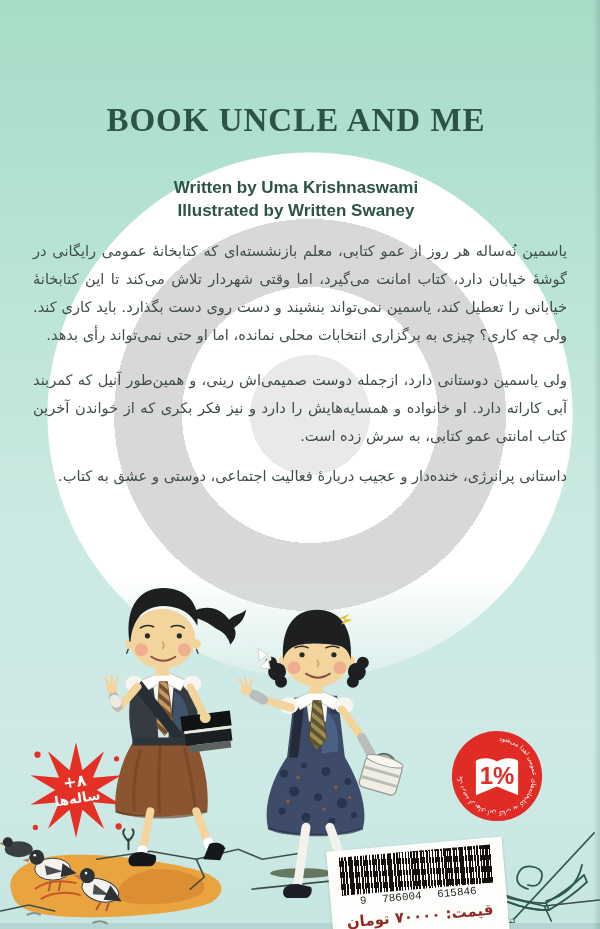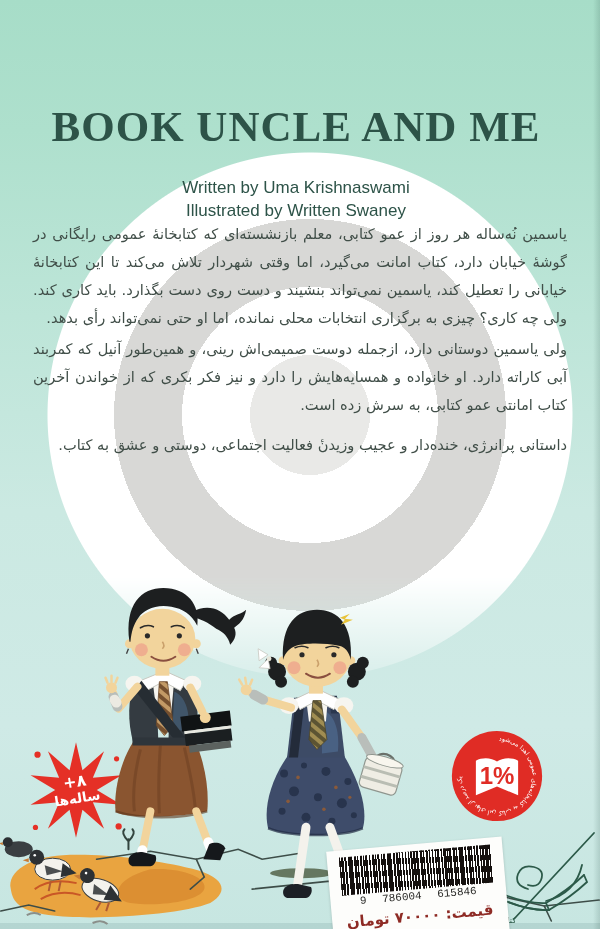--- a/index.html
+++ b/index.html
@@ -18,29 +18,29 @@
       rgba(255,255,255,0) 263px);
     -webkit-mask-image:linear-gradient(180deg,#000 62%,rgba(0,0,0,0) 76%);
     mask-image:linear-gradient(180deg,#000 62%,rgba(0,0,0,0) 76%);}
   .edge-right{position:absolute;top:0;right:0;width:7px;height:100%;
     background:linear-gradient(90deg,rgba(30,70,60,0) 0,rgba(30,70,60,.16) 100%);}
   .edge-bottom{position:absolute;left:0;bottom:0;width:100%;height:6px;
     background:rgba(20,70,65,.10);}
 
   
   .title{position:absolute;left:0;right:8px;top:102px;text-align:center;
-    font-family:"Liberation Serif",serif;font-weight:700;font-size:43px;
+    font-family:"Liberation Serif",serif;font-weight:700;font-size:33px;
     letter-spacing:1px;color:#2d5348;}
   .credits{position:absolute;left:0;right:8px;top:176px;text-align:center;
-    color:#2d5348;font-weight:400;font-size:17px;line-height:23px;}
+    color:#2d5348;font-weight:700;font-size:17px;line-height:23px;}
 
   
   .synopsis{position:absolute;left:33px;right:33px;top:220px;color:#404e48;
     font-size:14.6px;line-height:28px;text-align:justify;text-align-last:right;}
-  .synopsis p{margin:0 0 3px;}
+  .synopsis p{margin:17px 0 3px;}
   .synopsis p.tagline{margin-top:12px;text-align:right;}
 
   
   .age-badge{position:absolute;left:24px;top:738px;width:104px;height:104px;}
   .age-badge .txt{position:absolute;inset:0;display:flex;flex-direction:column;
     align-items:center;justify-content:center;transform:rotate(-9deg);
     color:#fff;font-weight:700;text-align:center;}
   .age-badge .l1{font-size:16px;line-height:16px;direction:ltr;}
   .age-badge .l2{font-size:13.5px;line-height:16px;}
 
@@ -71,21 +71,21 @@
 <div class="title">BOOK UNCLE AND ME</div>
 
 <div class="credits">
   <div>Written by Uma Krishnaswami</div>
   <div>Illustrated by Written Swaney</div>
 </div>
 
 <div class="synopsis fa">
   <p>یاسمین نُه‌ساله هر روز از عمو کتابی، معلم بازنشسته‌ای که کتابخانهٔ عمومی رایگانی در گوشهٔ خیابان دارد، کتاب امانت می‌گیرد، اما وقتی شهردار تلاش می‌کند تا این کتابخانهٔ خیابانی را تعطیل کند، یاسمین نمی‌تواند بنشیند و دست روی دست بگذارد. باید کاری کند. ولی چه کاری؟ چیزی به برگزاری انتخابات محلی نمانده، اما او حتی نمی‌تواند رأی بدهد.</p>
   <p>ولی یاسمین دوستانی دارد، ازجمله دوست صمیمی‌اش رینی، و همین‌طور آنیل که کمربند آبی کاراته دارد. او خانواده و همسایه‌هایش را دارد و نیز فکر بکری که از خواندن آخرین کتاب امانتی عمو کتابی، به سرش زده است.</p>
-  <p class="tagline">داستانی پرانرژی، خنده‌دار و عجیب وزیدنٔ فعالیت اجتماعی، دوستی و عشق به کتاب.</p>
+  <p class="tagline">داستانی پرانرژی، خنده‌دار و عجیب دربارهٔ فعالیت اجتماعی، دوستی و عشق به کتاب.</p>
 </div>
 
 <svg viewBox="0 0 600 370" style="position:absolute;left:0;top:560px;width:600px;height:369px;z-index:2" aria-hidden="true">
   <defs>
     <pattern id="tie1" width="8" height="8" patternUnits="userSpaceOnUse" patternTransform="rotate(40)">
       <rect width="8" height="8" fill="#c29a66"></rect>
         <rect width="8" height="4" fill="#75502f"></rect>
     </pattern>
     <pattern id="tie2" width="8" height="8" patternUnits="userSpaceOnUse" patternTransform="rotate(40)">
       <rect width="8" height="8" fill="#a08d52"></rect>

